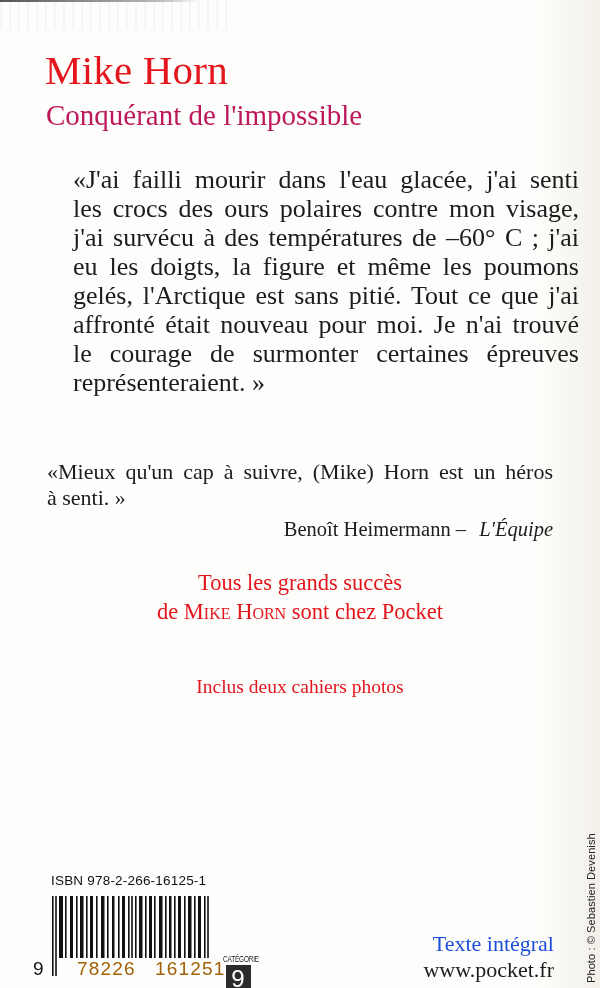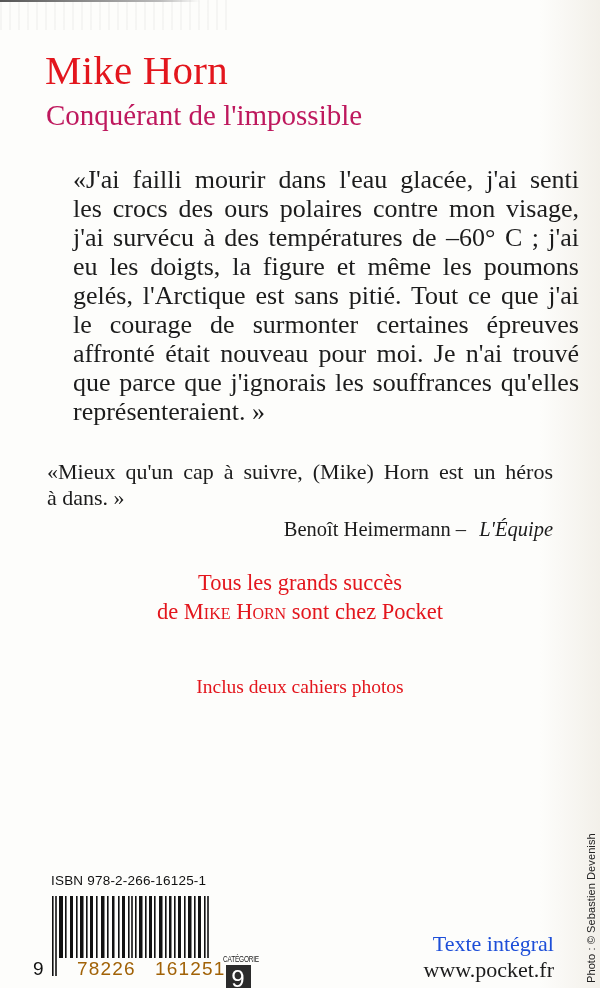--- a/index.html
+++ b/index.html
@@ -113,29 +113,28 @@
 
 <div class="title">Mike Horn</div>
 <div class="subtitle">Conquérant de l'impossible</div>
 
 <div class="quote">
   <span class="line">«J'ai failli mourir dans l'eau glacée, j'ai senti</span>
   <span class="line">les crocs des ours polaires contre mon visage,</span>
   <span class="line">j'ai survécu à des températures de –60° C ; j'ai</span>
   <span class="line">eu les doigts, la figure et même les poumons</span>
   <span class="line">gelés, l'Arctique est sans pitié. Tout ce que j'ai</span>
+  <span class="line">affronté était nouveau pour moi. Je n'ai trouvé</span>
   <span class="line">le courage de surmonter certaines épreuves</span>
-  <span class="line">affronté était nouveau pour moi. Je n'ai trouvé</span>
-  <span class="line">que parce que j'ignorais les souffrances qu'elles</span>
   <span class="line last">représenteraient. »</span>
 </div>
 
 <div class="review">
   <span class="line">«Mieux qu'un cap à suivre, (Mike) Horn est un héros</span>
-  <span class="line last">à dans. »</span>
+  <span class="line last">à senti. »</span>
 </div>
 <div class="attribution">
   <span>Benoît Heimermann –</span>
   <i>L'Équipe</i>
 </div>
 
 <div class="promo">
   <div>Tous les grands succès</div>
   <div><span>de </span><span class="sc">Mike Horn</span><span> sont chez Pocket</span></div>
 </div>

